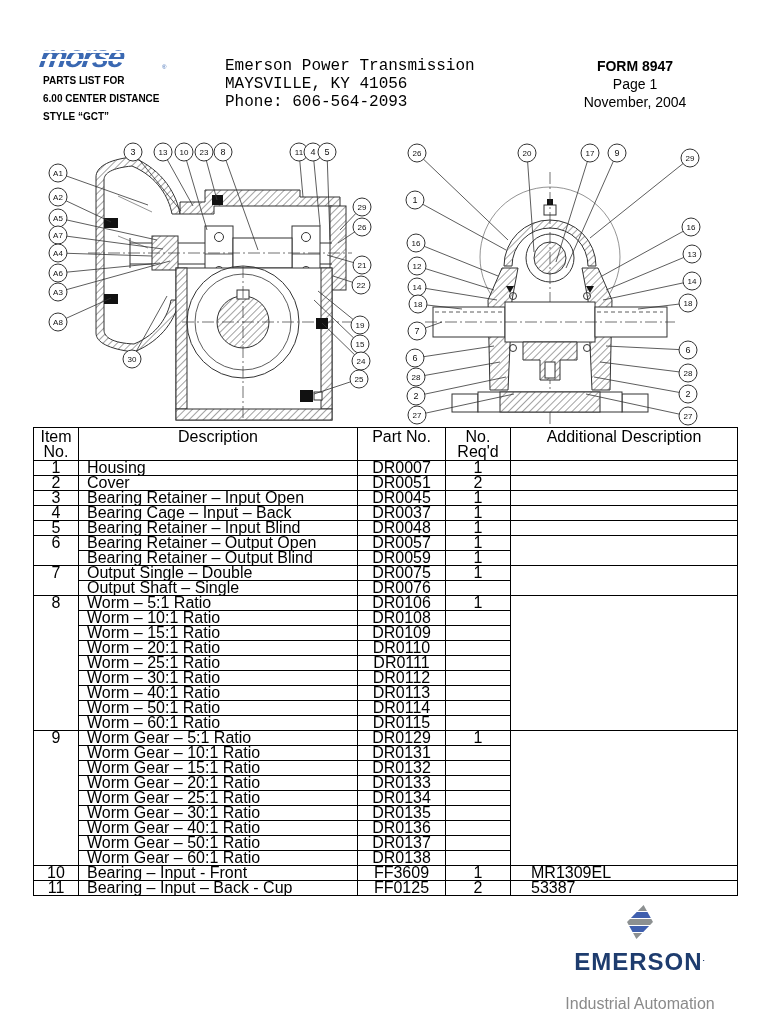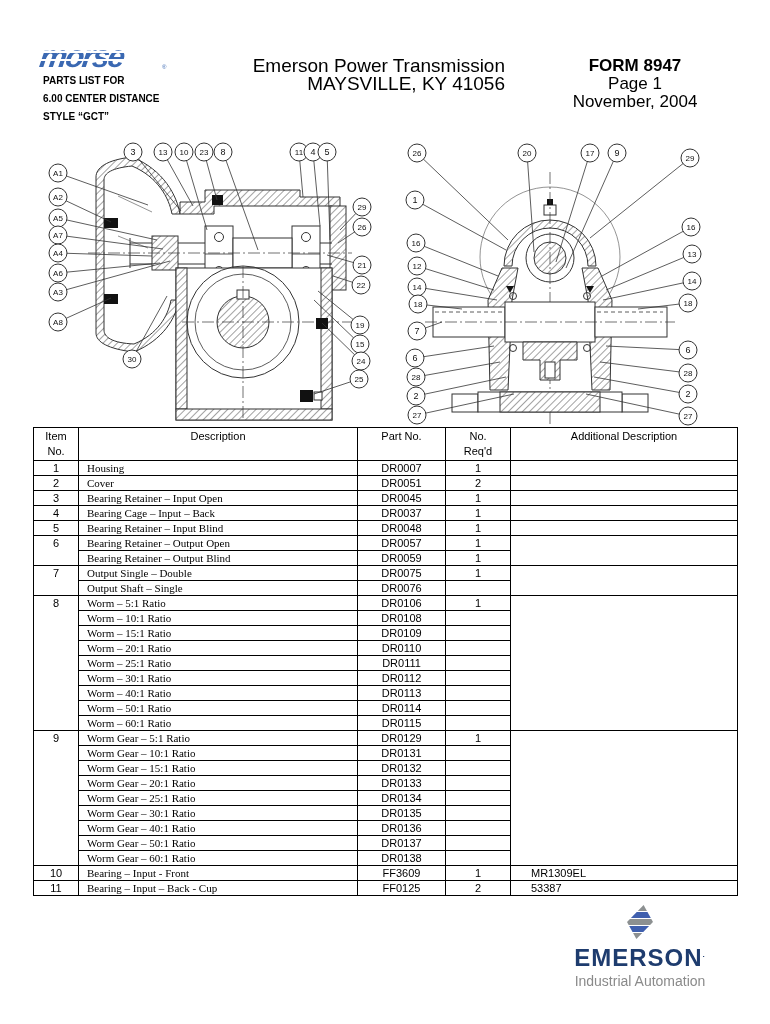--- a/index.html
+++ b/index.html
@@ -11,68 +11,69 @@
   
   .morse-logo{position:absolute;left:40px;top:42px;width:130px;height:32px;}
   .morse-word{
     position:absolute;left:0;top:0;font-style:italic;font-weight:bold;
     font-size:31px;line-height:30px;letter-spacing:-2px;color:#3a68b2;
     transform:skewX(-8deg);
   }
   .morse-stripe{position:absolute;left:0;width:122px;height:2px;background:#fff;}
   .morse-reg{position:absolute;left:122px;top:22px;font-size:6px;color:#3a68b2;}
   .hdr-title{position:absolute;left:43px;top:72px;font-size:10px;font-weight:bold;line-height:18px;}
-  .hdr-center{position:absolute;left:225px;top:57px;width:280px;text-align:right;font-size:19px;line-height:18px;}
-  .hdr-right{position:absolute;left:545px;top:57px;width:180px;text-align:center;font-size:17px;line-height:18px;}
+  .hdr-center{position:absolute;left:225px;top:57px;width:280px;text-align:left;font-size:16px;line-height:18px;font-family:Liberation Mono, monospace;}
+  .hdr-right{position:absolute;left:545px;top:57px;width:180px;text-align:center;font-size:14px;line-height:18px;}
   .hdr-right .b{font-weight:bold;}
   
   .diagrams{position:absolute;left:0;top:140px;width:770px;height:292px;}
   
   .parts-table{
     position:absolute;left:33px;top:427px;width:705px;
-    border-collapse:collapse;table-layout:fixed;font-size:11px;
+    border-collapse:collapse;table-layout:fixed;font-size:16px;
   }
   .parts-table th,.parts-table td{
     border:1px solid #000;padding:0 3px;vertical-align:top;
     overflow:hidden;white-space:nowrap;
   }
   .parts-table th{font-weight:normal;text-align:center;height:31px;line-height:15px;padding-top:1px;}
   .parts-table td{height:14px;line-height:14px;}
   .parts-table tr.cont td{border-top:0;}
   .col-item{width:45px;} .col-desc{width:279px;} .col-part{width:88px;}
   .col-req{width:65px;}  .col-add{width:227px;}
   td.c{text-align:center;}
-  td.desc{padding-left:8px;font-family:Liberation Serif, serif;}
+  td.desc{padding-left:8px;}
   td.add{padding-left:20px;}
   
   .footer{position:absolute;left:545px;top:905px;width:190px;text-align:center;}
   .footer .diamond{display:block;margin:0 auto 2px auto;}
-  .footer .brand{font-size:24px;font-weight:bold;letter-spacing:1px;color:#1e3c6e;line-height:28px;}
+  .footer .brand{font-size:24px;font-weight:bold;letter-spacing:1px;color:#1e3c6e;line-height:36px;}
   .footer .brand sup{font-size:8px;}
-  .footer .tagline{font-size:14px;color:#8a8a8a;margin-top:1px;text-align:center;}
+  .footer .tagline{font-size:16px;color:#8a8a8a;margin-top:15px;text-align:center;}
 </style>
 </head>
 <body>
 
 <div class="page">
 
   <div class="morse-logo">
     <span class="morse-word">morse</span>
     <span class="morse-stripe" style="top:9px"></span>
     <span class="morse-stripe" style="top:17px"></span>
     <span class="morse-reg">®</span>
   </div>
   <div class="hdr-title">
     <div>PARTS LIST FOR</div>
     <div>6.00 CENTER DISTANCE</div>
     <div>STYLE “GCT”</div>
   </div>
   <div class="hdr-center">
     <div>Emerson Power Transmission</div>
     <div>MAYSVILLE, KY 41056</div>
+    <div>Phone: 606-564-2093</div>
   </div>
   <div class="hdr-right">
     <div class="b">FORM 8947</div>
     <div>Page 1</div>
     <div>November, 2004</div>
   </div>
 
   <svg class="diagrams" viewBox="0 140 770 292">
     <defs>
       <pattern id="hatch" patternUnits="userSpaceOnUse" width="5" height="5" patternTransform="rotate(45)">

